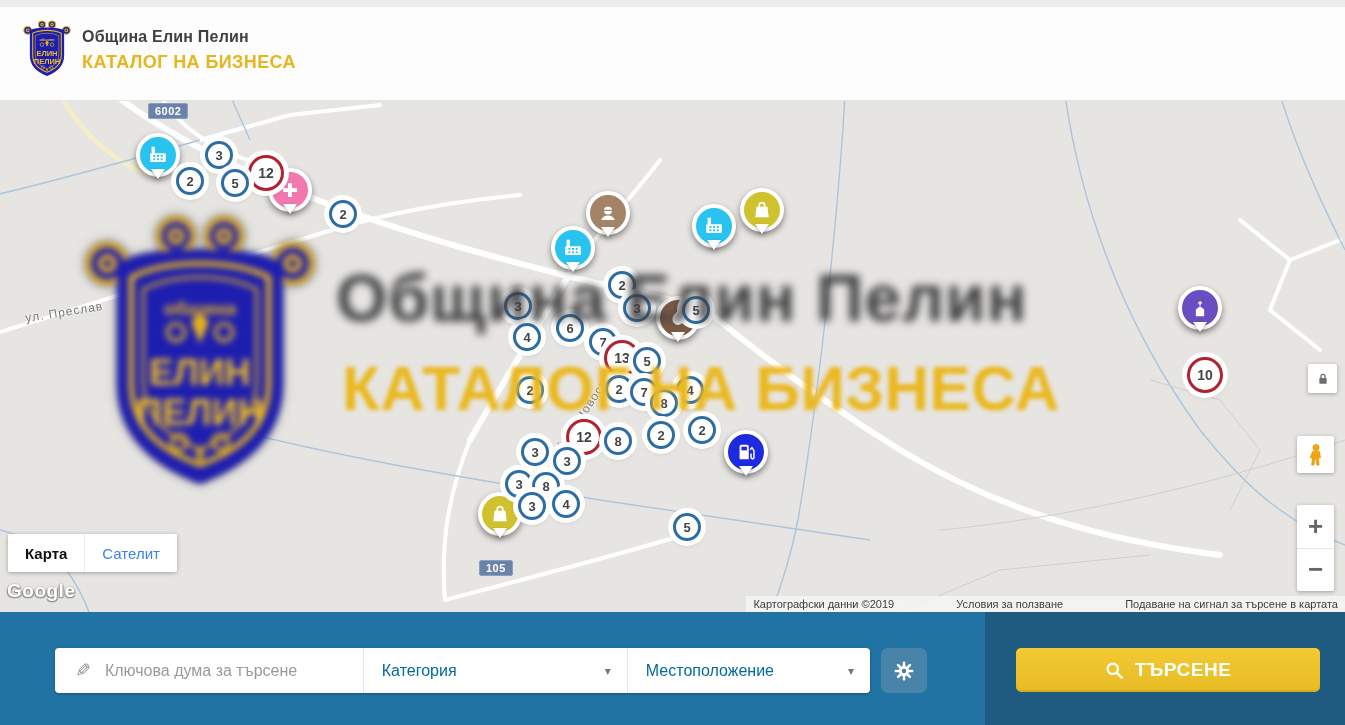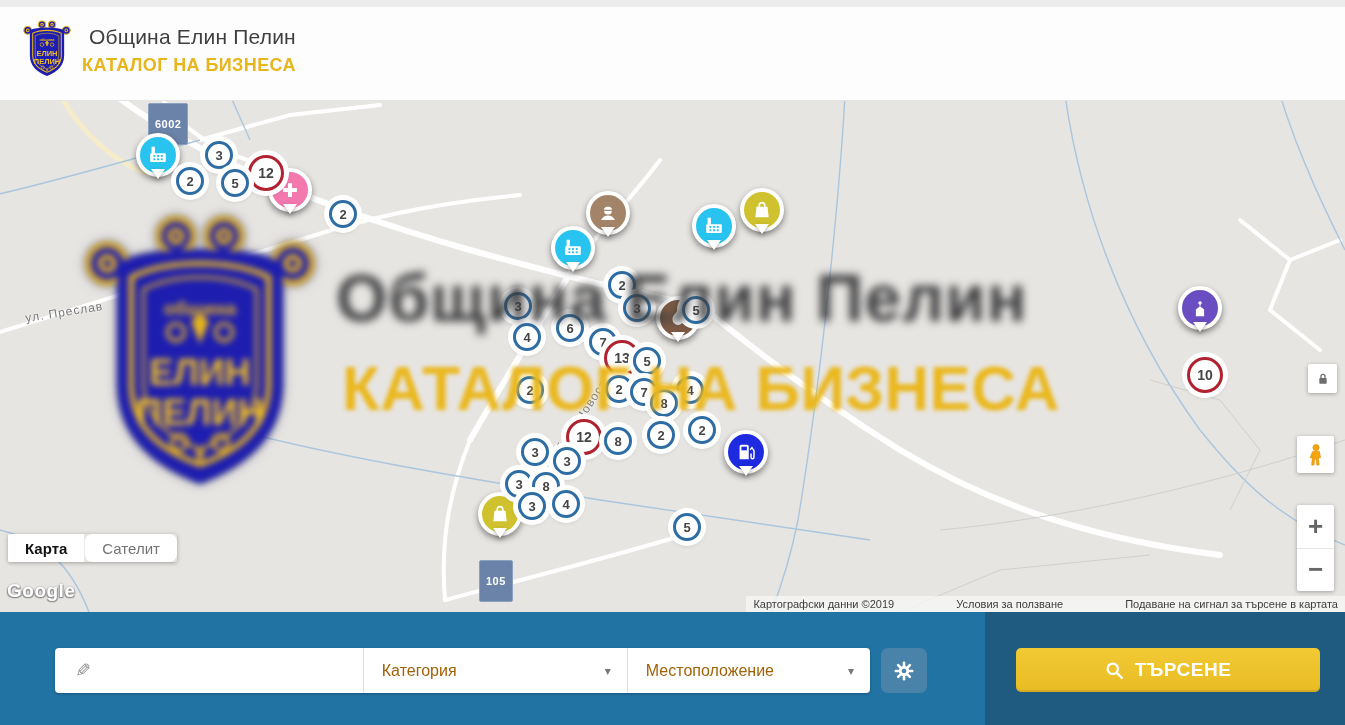--- a/index.html
+++ b/index.html
@@ -4,31 +4,31 @@
 <style>
   html,body{margin:0;padding:0;}
   body{font-family:"Liberation Sans",sans-serif;background:#fff;}
   #app{position:relative;width:1345px;height:725px;overflow:hidden;background:#e7e5e2;}
 
   
   .top-strip{position:absolute;left:0;top:0;width:1345px;height:7px;background:#ececec;z-index:30;}
   header{position:absolute;left:0;top:7px;width:1345px;height:93px;background:#fdfdfd;border-bottom:1px solid #e3e3e3;z-index:30;}
   .brand{position:absolute;left:22px;top:11px;display:flex;align-items:center;gap:10px;}
   .brand .emblem{width:50px;height:64px;}
-  .brand-title{font-size:21px;font-weight:normal;color:#3f3f41;letter-spacing:.2px;text-align:right;}
+  .brand-title{font-size:16px;font-weight:bold;color:#3f3f41;letter-spacing:.2px;}
   .brand-sub{font-size:18px;font-weight:bold;color:#e7b51c;letter-spacing:.4px;margin-top:6px;}
   nav{position:absolute;right:25px;top:0;height:93px;display:flex;align-items:center;gap:36px;}
   nav a{font-size:15px;font-weight:bold;color:#33333b;text-decoration:none;letter-spacing:-0.2px;cursor:pointer;white-space:nowrap;}
 
   
   #map{position:absolute;left:0;top:100px;width:1345px;height:512px;background:#e7e5e2;overflow:hidden;}
   #map-canvas{position:absolute;left:0;top:0;z-index:0;}
 
   .road-badge{position:absolute;z-index:2;background:#6b83a8;border:1px solid #8ba0bf;color:#fff;
-    font-size:11px;font-weight:bold;padding:14px 6px;border-radius:2px;letter-spacing:.5px;}
+    font-size:11px;font-weight:bold;padding:1px 6px;border-radius:2px;letter-spacing:.5px;}
   .street-label{position:absolute;z-index:2;color:#777;font-size:12px;letter-spacing:1px;white-space:nowrap;
     text-shadow:0 0 2px #fff,0 0 2px #fff;}
   #street-preslav{left:25px;top:205px;transform:rotate(-9deg);}
   #street-novosel{left:565px;top:340px;transform:rotate(-57deg);transform-origin:left bottom;}
 
   
   .marker{position:absolute;transform:translate(-50%,-50%);z-index:3;cursor:pointer;}
   .cluster{width:22px;height:22px;background:#fff;border:3px solid #2e6da4;border-radius:50%;
     box-shadow:0 0 0 5px #fff,0 2px 6px rgba(0,0,0,.38);display:flex;align-items:center;justify-content:center;
     font-size:13px;font-weight:bold;color:#454545;}
@@ -42,24 +42,24 @@
   
   #watermark{position:absolute;left:0;top:0;width:100%;height:100%;z-index:6;pointer-events:none;}
   #wm-emblem{position:absolute;left:76px;top:112px;width:248px;height:292px;filter:blur(3px) drop-shadow(0 0 5px rgba(10,10,60,.55));}
   #wm-line1{position:absolute;left:336px;top:160px;font-size:66px;font-weight:bold;color:#3c3c3e;
     white-space:nowrap;filter:blur(4px);letter-spacing:1px;}
   #wm-line2{position:absolute;left:342px;top:252px;font-size:63px;font-weight:bold;color:#eab71d;
     white-space:nowrap;filter:blur(2px);letter-spacing:0.5px;transform:scaleX(.98);transform-origin:left;}
 
   
   #maptype{position:absolute;left:8px;top:434px;z-index:8;display:flex;box-shadow:0 1px 4px rgba(0,0,0,.3);border-radius:2px;overflow:hidden;}
-  #maptype .mt-btn{height:28px;background:#fff;display:flex;align-items:center;justify-content:center;
+  #maptype .mt-btn{height:38px;background:#fff;display:flex;align-items:center;justify-content:center;
     padding:0 17px;font-size:15px;cursor:pointer;}
   #mt-map{font-weight:bold;color:#111;}
-  #mt-sat{color:#737373;border-left:1px solid #ececec;border-radius:8px;}
+  #mt-sat{color:#3b82f6;border-left:1px solid #ececec;}
 
   #google-logo{position:absolute;left:7px;top:480px;z-index:8;font-size:19px;font-weight:bold;color:#fff;
     letter-spacing:.5px;cursor:pointer;text-shadow:0 0 2px #9a9a9a,1px 1px 1px #8a8a8a,-1px 1px 1px #8a8a8a;}
 
   #attribution{position:absolute;right:0;top:496px;z-index:8;display:flex;align-items:center;
     font-size:11px;color:#3c3c3c;background:rgba(245,245,245,.82);height:16px;}
   #attribution span{padding:1px 7px;white-space:nowrap;}
   #attribution .attr-link{cursor:pointer;margin-left:48px;}
 
   .sq-ctl{position:absolute;z-index:8;background:#fff;box-shadow:0 1px 4px rgba(0,0,0,.3);border-radius:2px;
@@ -78,21 +78,21 @@
   #search-panel{position:absolute;left:55px;top:36px;width:815px;height:45px;background:#fff;border-radius:4px;
     display:flex;align-items:stretch;box-shadow:0 1px 3px rgba(0,0,0,.25);}
   .sp-cell{display:flex;align-items:center;position:relative;}
   .sp-kw{width:303px;border-right:1px solid #e2e2e2;padding-left:20px;gap:12px;}
   .sp-kw .pencil{font-size:19px;color:#8f8f8f;transform:scaleX(-1);}
   .sp-kw input{border:none;outline:none;font-size:16px;color:#444;width:230px;font-family:"Liberation Sans",sans-serif;background:transparent;}
   .sp-kw input::placeholder{color:#9a9a9a;}
   .sp-select{cursor:pointer;}
   .sp-cat{width:258px;border-right:1px solid #e2e2e2;padding-left:18px;}
   .sp-loc{width:236px;padding-left:18px;}
-  .sp-select .sel-label{font-size:16px;color:#a16207;}
+  .sp-select .sel-label{font-size:16px;color:#0369a1;}
   .sp-select .caret{position:absolute;right:16px;color:#777;font-size:12px;}
   #gear-btn{position:absolute;left:881px;top:36px;width:46px;height:45px;background:#4983aa;border-radius:7px;
     display:flex;align-items:center;justify-content:center;cursor:pointer;border:none;}
   #gear-btn svg{width:24px;height:24px;}
   #search-btn{position:absolute;left:1016px;top:36px;width:304px;height:44px;border:none;border-radius:5px;
     background:linear-gradient(#f2ca34,#e8bb24);display:flex;align-items:center;justify-content:center;gap:11px;
     cursor:pointer;box-shadow:inset 0 -2px 0 rgba(0,0,0,.08);}
   #search-btn span{font-size:19px;font-weight:bold;color:#fff;letter-spacing:.5px;}
   #search-btn svg{width:19px;height:19px;}
 </style>
@@ -389,20 +389,21 @@
     </div>
   </div>
 
   <div id="searchbar">
     <div id="sb-left"></div>
     <div id="sb-right"></div>
 
     <div id="search-panel">
       <div class="sp-cell sp-kw">
         <span class="pencil">✎</span>
+        <input type="text" placeholder="Ключова дума за търсене" style="">
       </div>
       <div class="sp-cell sp-select sp-cat">
         <span class="sel-label">Категория</span>
         <span class="caret">▾</span>
       </div>
       <div class="sp-cell sp-select sp-loc">
         <span class="sel-label">Местоположение</span>
         <span class="caret">▾</span>
       </div>
     </div>

